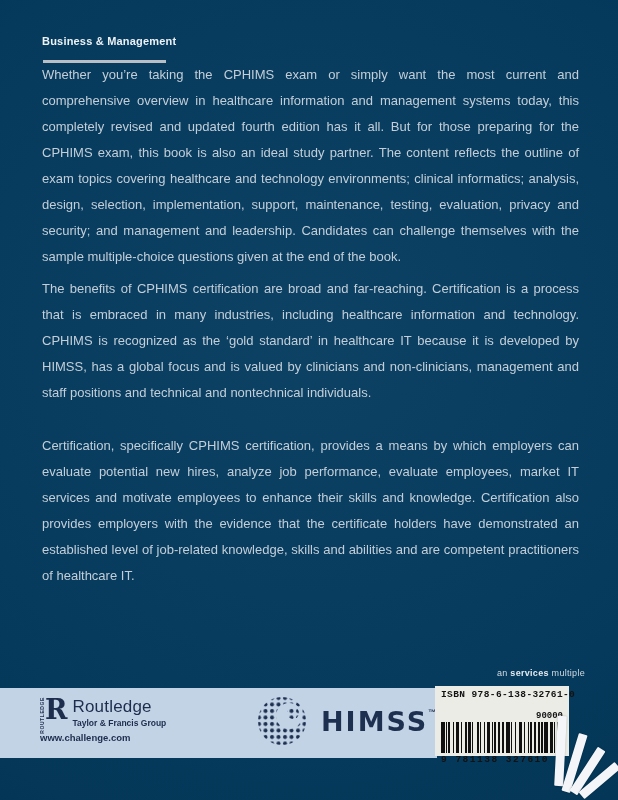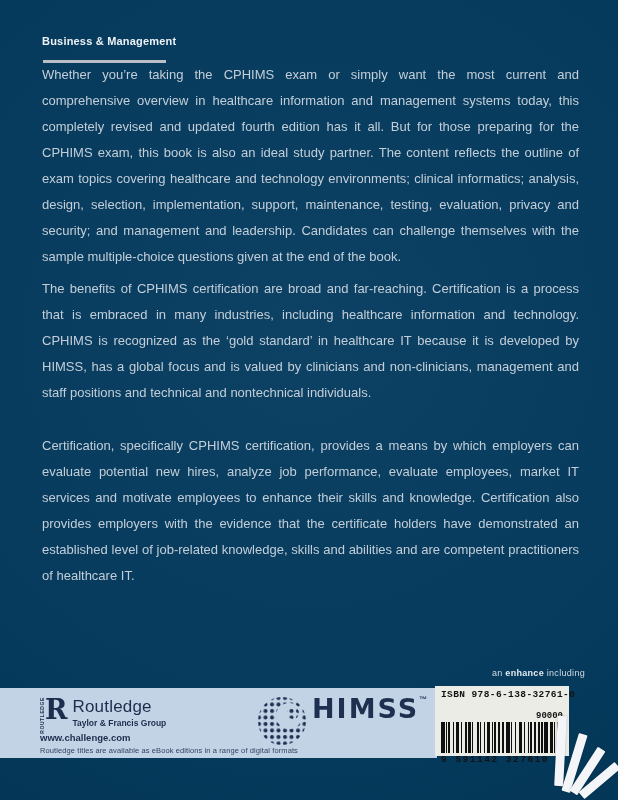--- a/index.html
+++ b/index.html
@@ -40,21 +40,21 @@
   }
   .rl-r{
     font-family:"DejaVu Serif",serif;font-weight:bold;font-size:27px;line-height:.95;
     color:#1c2d4d;
   }
   .rl-names{display:flex;flex-direction:column;margin-top:1px;}
   .rl-name{font-size:17px;color:#1c2d4d;letter-spacing:.2px;line-height:1.1;}
   .rl-group{font-size:8.5px;font-weight:bold;color:#1c2d4d;margin-top:1px;}
   .rl-web{position:absolute;left:40px;top:44px;font-size:9.5px;font-weight:bold;color:#1c2d4d;}
   .rl-note{position:absolute;left:40px;top:58px;font-size:7.5px;color:#33435e;letter-spacing:.1px;}
-  .himss{position:absolute;left:256px;top:7px;display:flex;align-items:flex-start;gap:4px;}
+  .himss{position:absolute;left:256px;top:7px;display:flex;align-items:center;gap:13px;}
   .himss-word{
     font-size:27px;font-weight:bold;color:#1d3050;letter-spacing:2px;line-height:1;
     font-family:"DejaVu Sans","Liberation Sans",sans-serif;
   }
   .himss-tm{font-size:8px;vertical-align:top;font-weight:bold;color:#1d3050;}
   .isbn-box{
     position:absolute;left:435px;top:686px;width:134px;height:70px;
     background:#ecece7;z-index:4;box-sizing:border-box;padding:3px 6px 2px 6px;
   }
   .isbn-label{
@@ -87,35 +87,34 @@
 
 <div class="cover">
 
   <div class="category">Business &amp; Management</div>
   <div class="divider"></div>
 
   <p class="para p1">Whether you’re taking the CPHIMS exam or simply want the most current and comprehensive overview in healthcare information and management systems today, this completely revised and updated fourth edition has it all. But for those preparing for the CPHIMS exam, this book is also an ideal study partner. The content reflects the outline of exam topics covering healthcare and technology environments; clinical informatics; analysis, design, selection, implementation, support, maintenance, testing, evaluation, privacy and security; and management and leadership. Candidates can challenge themselves with the sample multiple-choice questions given at the end of the book.</p>
   <p class="para p2">The benefits of CPHIMS certification are broad and far-reaching. Certification is a process that is embraced in many industries, including healthcare information and technology. CPHIMS is recognized as the ‘gold standard’ in healthcare IT because it is developed by HIMSS, has a global focus and is valued by clinicians and non-clinicians, management and staff positions and technical and nontechnical individuals.</p>
   <p class="para p3">Certification, specifically CPHIMS certification, provides a means by which employers can evaluate potential new hires, analyze job performance, evaluate employees, market IT services and motivate employees to enhance their skills and knowledge. Certification also provides employers with the evidence that the certificate holders have demonstrated an established level of job-related knowledge, skills and abilities and are competent practitioners of healthcare IT.</p>
 
-  <div class="informa"><span>an </span><b>enhance</b><span> including</span></div>
+  <div class="informa"><span>an </span><b>services</b><span> multiple</span></div>
 
   <div class="band">
     <div class="rl-block">
       <div class="rl-mark">
         <span class="rl-vert">ROUTLEDGE</span>
         <span class="rl-r">R</span>
       </div>
       <div class="rl-names">
         <span class="rl-name">Routledge</span>
         <span class="rl-group">Taylor &amp; Francis Group</span>
       </div>
     </div>
     <div class="rl-web">www.challenge.com</div>
-    <div class="rl-note">Routledge titles are available as eBook editions in a range of digital formats</div>
 
     <div class="himss">
       <svg width="52" height="52" viewBox="0 0 52 52">
         <defs>
           <pattern id="dotp" width="6.5" height="6.5" patternUnits="userSpaceOnUse">
             <circle cx="3" cy="3" r="2" fill="#1d3050"></circle>
           </pattern>
         </defs>
         <circle cx="26" cy="26" r="24" fill="url(#dotp)"></circle>
         <circle cx="33" cy="21" r="13" fill="#c3d3e6"></circle>
@@ -188,21 +187,21 @@
         <span class="bar" style="flex-grow: 3;"></span>
         <span class="space" style="flex-grow: 2;"></span>
         <span class="bar" style="flex-grow: 2;"></span>
         <span class="space" style="flex-grow: 1;"></span>
         <span class="bar" style="flex-grow: 1;"></span>
         <span class="space" style="flex-grow: 2;"></span>
         <span class="bar" style="flex-grow: 1;"></span>
         <span class="space" style="flex-grow: 3;"></span>
         <span class="bar" style="flex-grow: 1;"></span>
       </div>
-    <div class="isbn-number">9 591142 327610</div>
+    <div class="isbn-number">9 781138 327610</div>
   </div>
 
   <div class="fall-bar fb1"></div>
   <div class="fall-bar fb2"></div>
   <div class="fall-bar fb3"></div>
   <div class="fall-bar fb4"></div>
 
 </div>
 
 </body></html>

